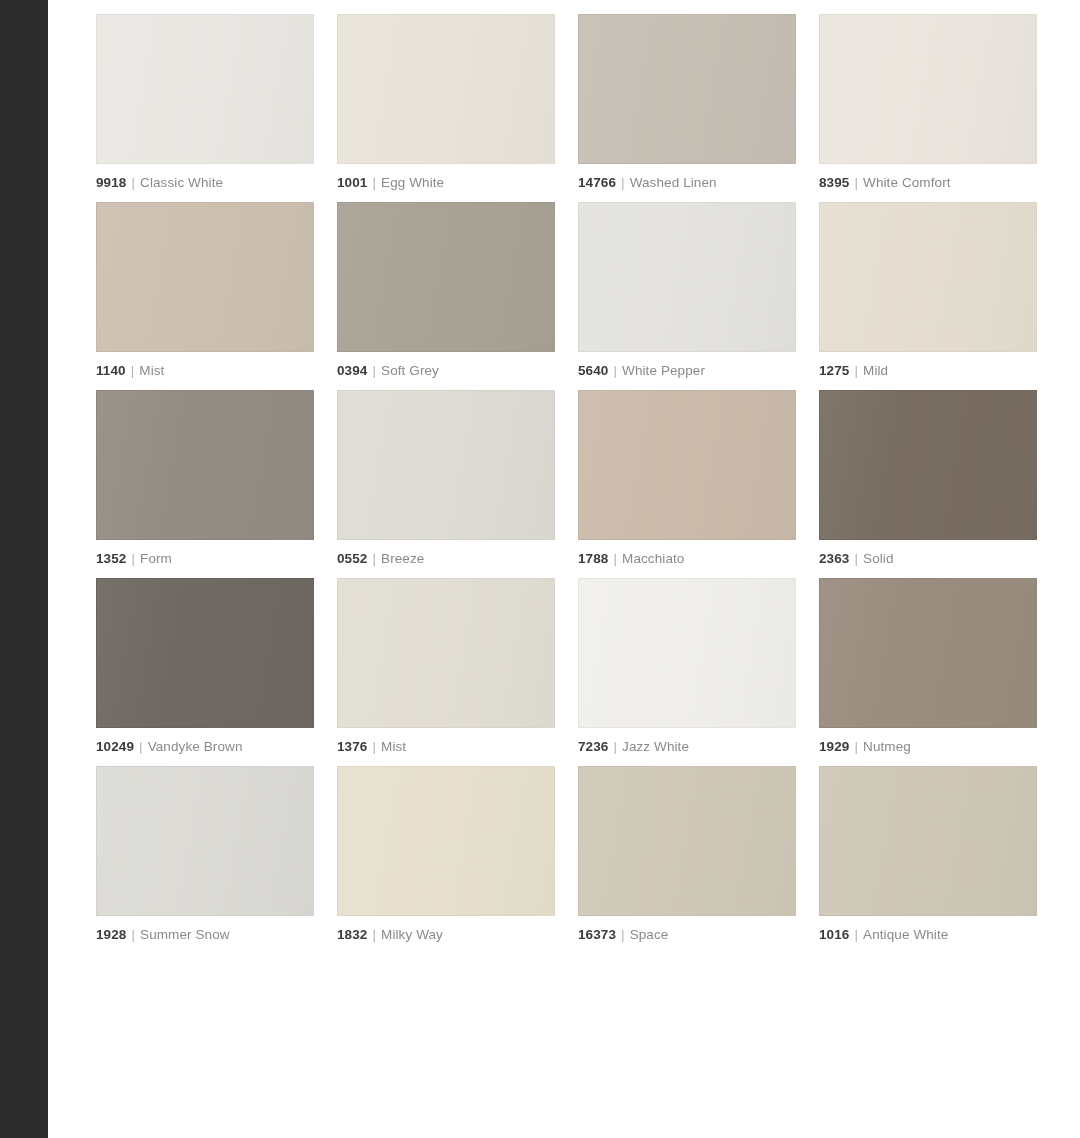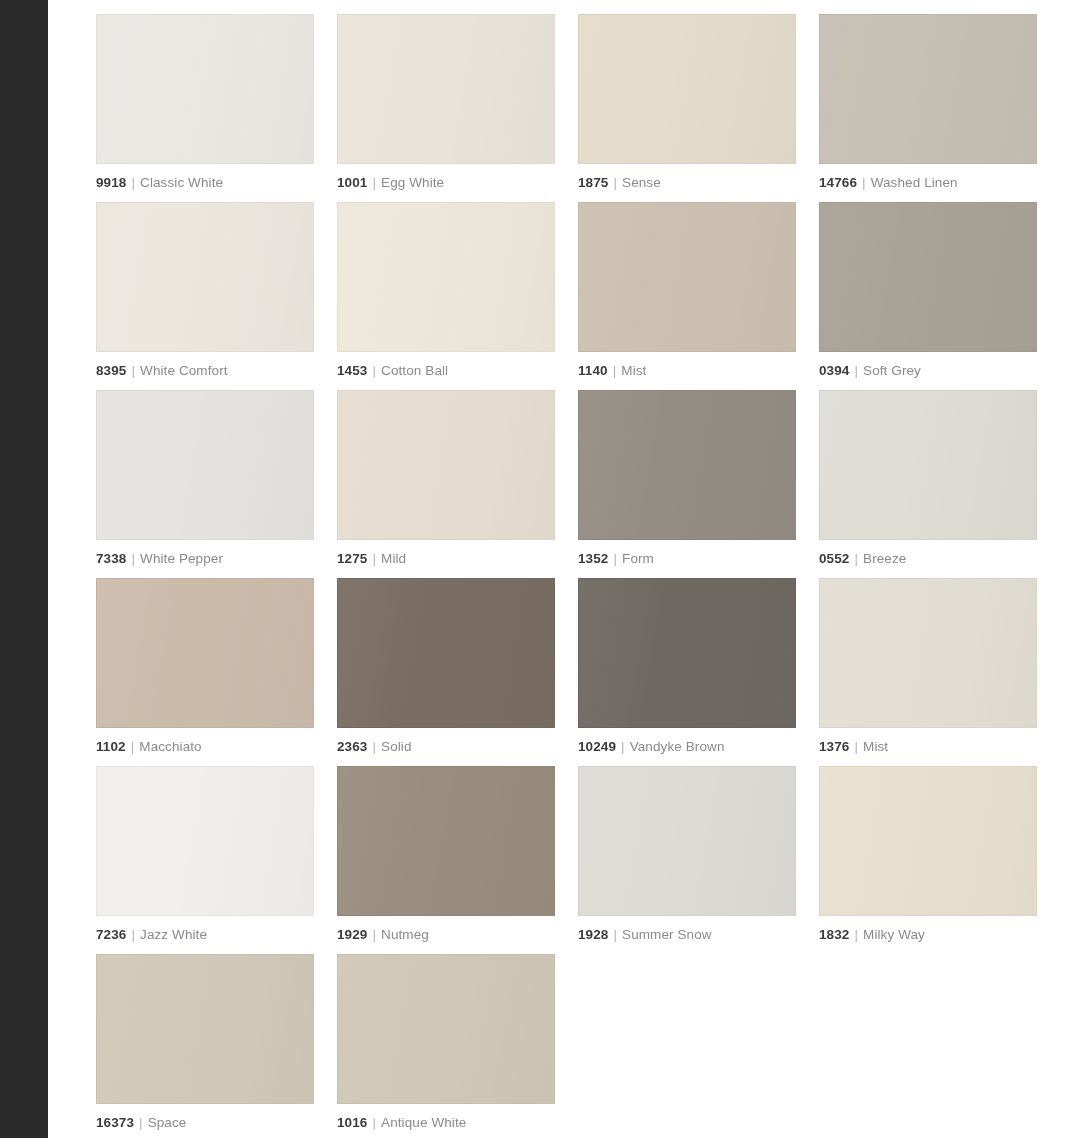--- a/index.html
+++ b/index.html
@@ -117,62 +117,54 @@
     <div class="swatch-grid" id="swatch-grid">
         <div class="swatch-card">
           <div class="swatch-chip" style="background-color: rgb(234, 232, 227);"></div>
           <div class="swatch-label"><span class="swatch-code">9918</span><span class="swatch-sep">|</span><span class="swatch-name">Classic White</span></div>
         </div>
         <div class="swatch-card">
           <div class="swatch-chip" style="background-color: rgb(233, 228, 217);"></div>
           <div class="swatch-label"><span class="swatch-code">1001</span><span class="swatch-sep">|</span><span class="swatch-name">Egg White</span></div>
         </div>
         <div class="swatch-card">
-          <div class="swatch-chip" style="background-color: rgb(227, 220, 202);"></div>
-          <div class="swatch-label"><span class="swatch-code">1875</span><span class="swatch-sep">|</span><span class="swatch-name">Sense</span></div>
-        </div>
-        <div class="swatch-card">
           <div class="swatch-chip" style="background-color: rgb(198, 191, 180);"></div>
           <div class="swatch-label"><span class="swatch-code">14766</span><span class="swatch-sep">|</span><span class="swatch-name">Washed Linen</span></div>
         </div>
         <div class="swatch-card">
           <div class="swatch-chip" style="background-color: rgb(235, 230, 222);"></div>
           <div class="swatch-label"><span class="swatch-code">8395</span><span class="swatch-sep">|</span><span class="swatch-name">White Comfort</span></div>
         </div>
         <div class="swatch-card">
-          <div class="swatch-chip" style="background-color: rgb(236, 231, 217);"></div>
-          <div class="swatch-label"><span class="swatch-code">1453</span><span class="swatch-sep">|</span><span class="swatch-name">Cotton Ball</span></div>
-        </div>
-        <div class="swatch-card">
           <div class="swatch-chip" style="background-color: rgb(204, 192, 177);"></div>
           <div class="swatch-label"><span class="swatch-code">1140</span><span class="swatch-sep">|</span><span class="swatch-name">Mist</span></div>
         </div>
         <div class="swatch-card">
           <div class="swatch-chip" style="background-color: rgb(169, 162, 150);"></div>
           <div class="swatch-label"><span class="swatch-code">0394</span><span class="swatch-sep">|</span><span class="swatch-name">Soft Grey</span></div>
         </div>
         <div class="swatch-card">
           <div class="swatch-chip" style="background-color: rgb(228, 227, 223);"></div>
-          <div class="swatch-label"><span class="swatch-code">7338</span><span class="swatch-sep">|</span><span class="swatch-name">White Pepper</span></div>
+          <div class="swatch-label"><span class="swatch-code">5640</span><span class="swatch-sep">|</span><span class="swatch-name">White Pepper</span></div>
         </div>
         <div class="swatch-card">
           <div class="swatch-chip" style="background-color: rgb(229, 222, 208);"></div>
           <div class="swatch-label"><span class="swatch-code">1275</span><span class="swatch-sep">|</span><span class="swatch-name">Mild</span></div>
         </div>
         <div class="swatch-card">
           <div class="swatch-chip" style="background-color: rgb(148, 141, 133);"></div>
           <div class="swatch-label"><span class="swatch-code">1352</span><span class="swatch-sep">|</span><span class="swatch-name">Form</span></div>
         </div>
         <div class="swatch-card">
           <div class="swatch-chip" style="background-color: rgb(222, 220, 213);"></div>
           <div class="swatch-label"><span class="swatch-code">0552</span><span class="swatch-sep">|</span><span class="swatch-name">Breeze</span></div>
         </div>
         <div class="swatch-card">
           <div class="swatch-chip" style="background-color: rgb(203, 187, 171);"></div>
-          <div class="swatch-label"><span class="swatch-code">1102</span><span class="swatch-sep">|</span><span class="swatch-name">Macchiato</span></div>
+          <div class="swatch-label"><span class="swatch-code">1788</span><span class="swatch-sep">|</span><span class="swatch-name">Macchiato</span></div>
         </div>
         <div class="swatch-card">
           <div class="swatch-chip" style="background-color: rgb(121, 109, 99);"></div>
           <div class="swatch-label"><span class="swatch-code">2363</span><span class="swatch-sep">|</span><span class="swatch-name">Solid</span></div>
         </div>
         <div class="swatch-card">
           <div class="swatch-chip" style="background-color: rgb(110, 105, 98);"></div>
           <div class="swatch-label"><span class="swatch-code">10249</span><span class="swatch-sep">|</span><span class="swatch-name">Vandyke Brown</span></div>
         </div>
         <div class="swatch-card">

